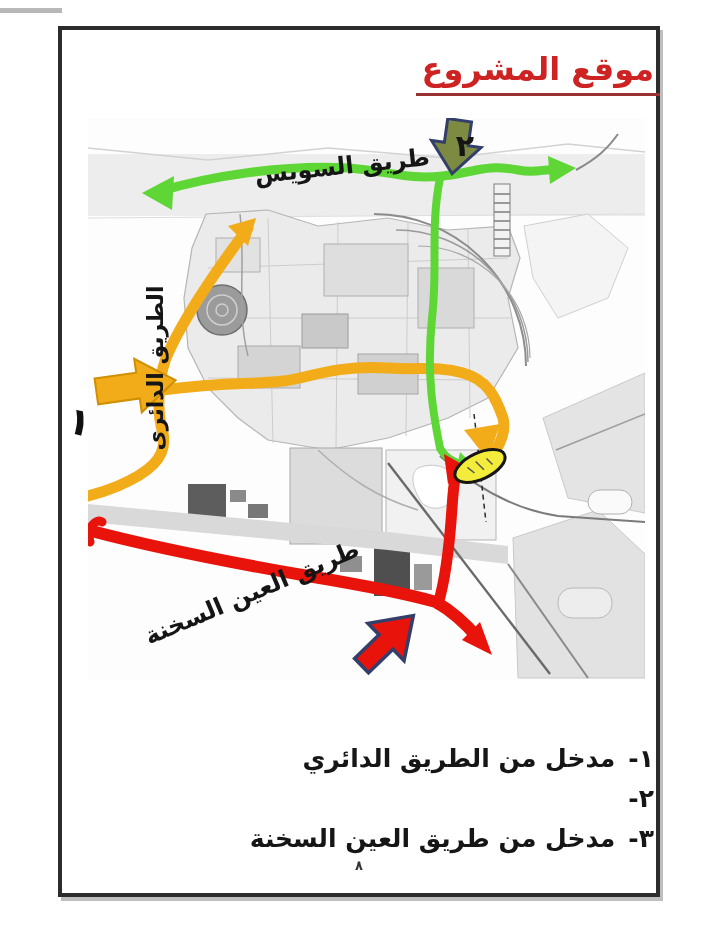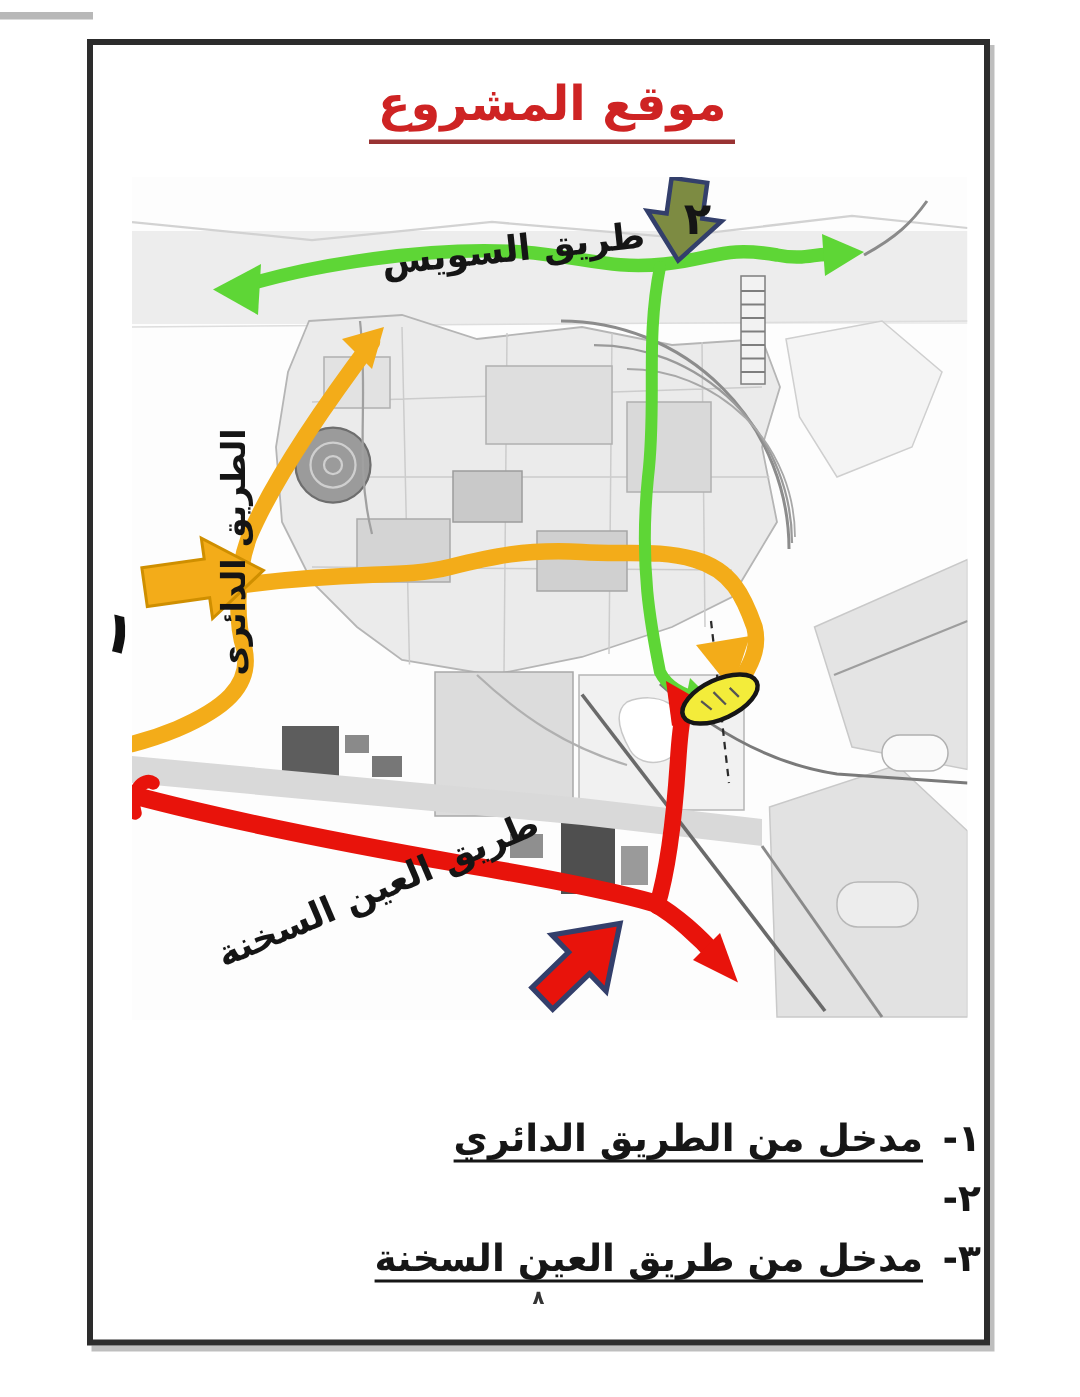--- a/index.html
+++ b/index.html
@@ -6,39 +6,39 @@
   body{
     width:720px;height:931px;position:relative;background:#ffffff;
     font-family:"DejaVu Sans",sans-serif;overflow:hidden;
   }
   .scan-artifact{position:absolute;left:0;top:8px;width:62px;height:5px;background:#9a9a9a;opacity:.7;}
   .page-frame{
     position:absolute;left:58px;top:26px;width:594px;height:863px;
     border:4px solid #2c2c2c;background:#ffffff;
     box-shadow:3px 4px 0 rgba(110,110,110,.45);
   }
-  .title-wrap{position:absolute;left:58px;top:50px;width:602px;text-align:center;}
+  .title-wrap{position:absolute;left:58px;top:50px;width:602px;text-align:right;}
   .page-title{
     display:inline-block;color:#ce2323;font-size:32px;font-weight:bold;
     border-bottom:3px solid #993333;padding:0 6px 5px 6px;letter-spacing:0px;
     margin-left:18px;
   }
   .map-wrap{position:absolute;left:88px;top:118px;width:557px;height:562px;}
   .map-label{font-weight:bold;fill:#151515;}
   .marker-one{
     position:absolute;left:68px;top:400px;font-size:38px;font-weight:bold;color:#111;
     transform:rotate(14deg);
   }
   .legend{
     position:absolute;right:66px;top:744px;direction:rtl;text-align:right;
     color:#161616;font-weight:bold;font-size:25px;
   }
   .legend-item{display:flex;direction:rtl;align-items:baseline;column-gap:13px;margin-bottom:11px;}
   .legend-text{
-    text-decoration:underline;text-decoration-thickness:2px;text-underline-offset:6px;
+    text-decoration-thickness:2px;text-underline-offset:6px;
   }
   .page-number{
     position:absolute;left:58px;top:858px;width:602px;text-align:center;
     font-size:13px;color:#333;font-weight:bold;
   }
 </style>
 </head>
 <body>
 
 <div class="scan-artifact"></div>

